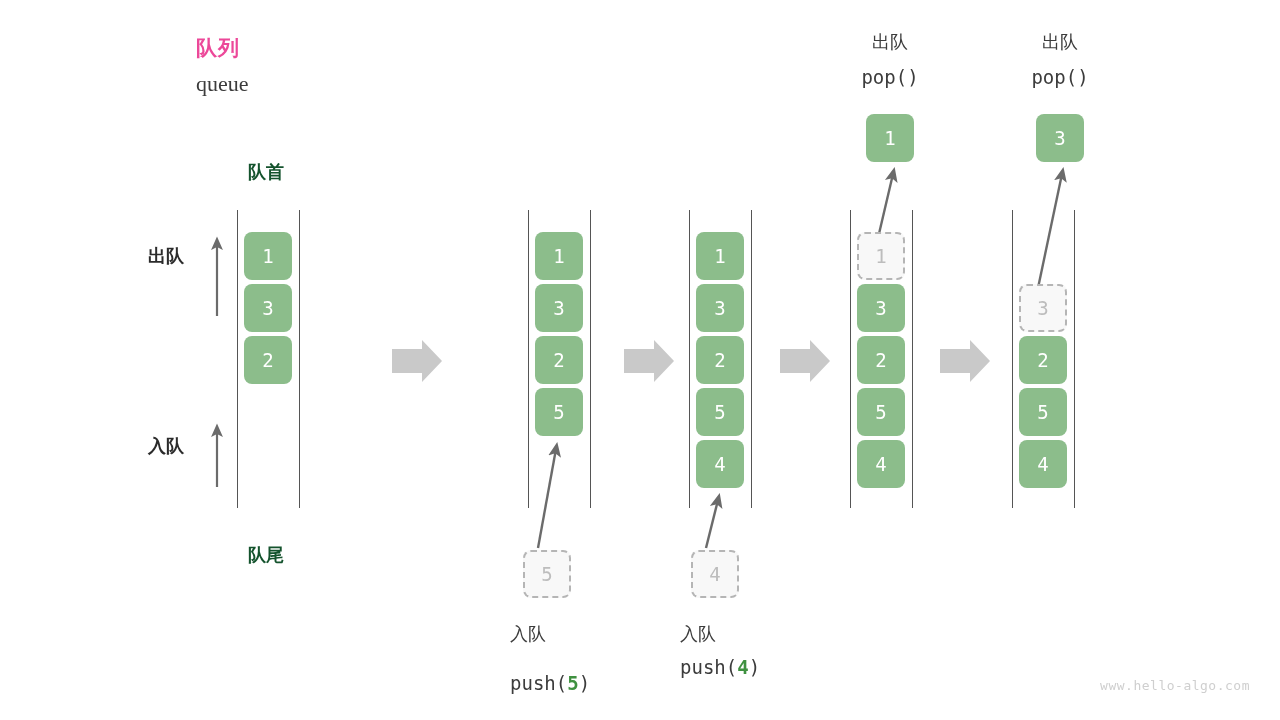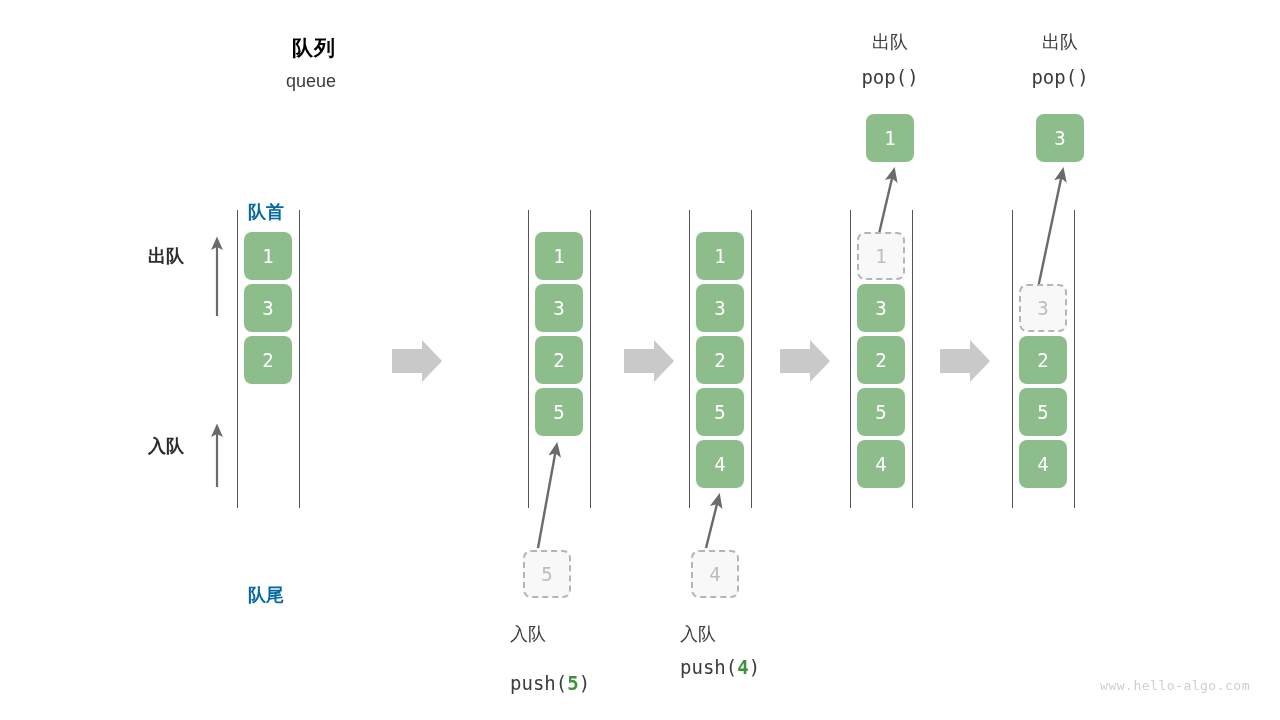--- a/index.html
+++ b/index.html
@@ -19,39 +19,38 @@
     position: relative;
     width: 1280px;
     height: 720px;
   }
   .abs { position: absolute; }
 
   
   .title-cn {
     font-size: 21px;
     font-weight: bold;
-    color: #000000;
-    text-align: right;
+    color: #ec4899;
+    text-align: left;
     letter-spacing: 1px;
     white-space: nowrap;
   }
   .title-en {
-    font-size: 18px;
-    font-family: Liberation Sans, sans-serif;
-    color: #3c3c3c;
-    text-align: right;
+    font-size: 22px;
+    font-family: Liberation Serif, serif;
+    color: #3c3c3c;
+    text-align: left;
     white-space: nowrap;
   }
   .head-cn {
     font-size: 18px;
     font-weight: bold;
-    color: #0369a1;
+    color: #14532d;
     text-align: center;
     white-space: nowrap;
-    margin-top: 40px;
   }
   .op-cn {
     font-size: 18px;
     color: #3c3c3c;
     white-space: nowrap;
   }
   .op-code {
     font-size: 19px;
     font-family: "DejaVu Sans Mono", "Liberation Mono", monospace;
     color: #3c3c3c;

